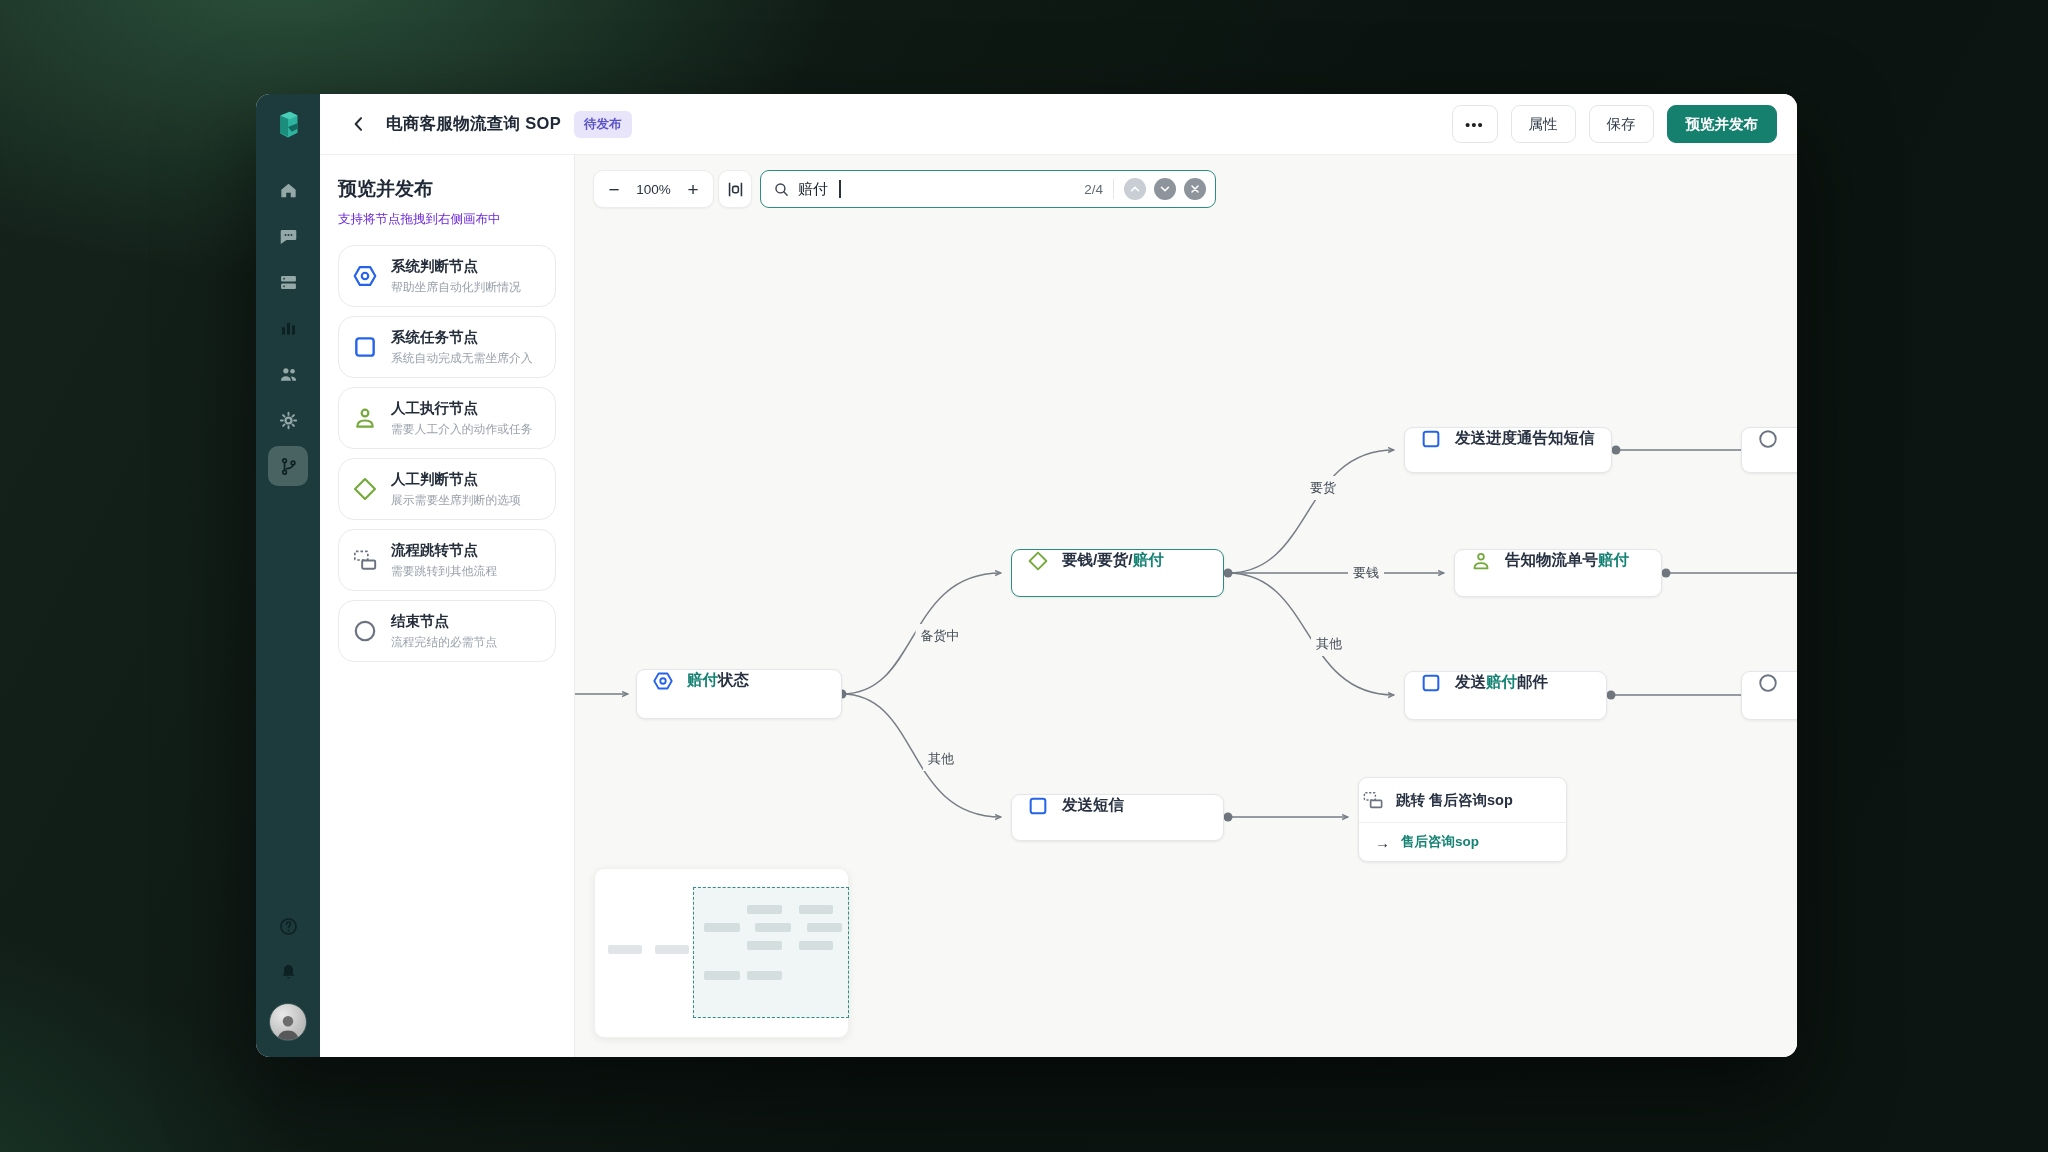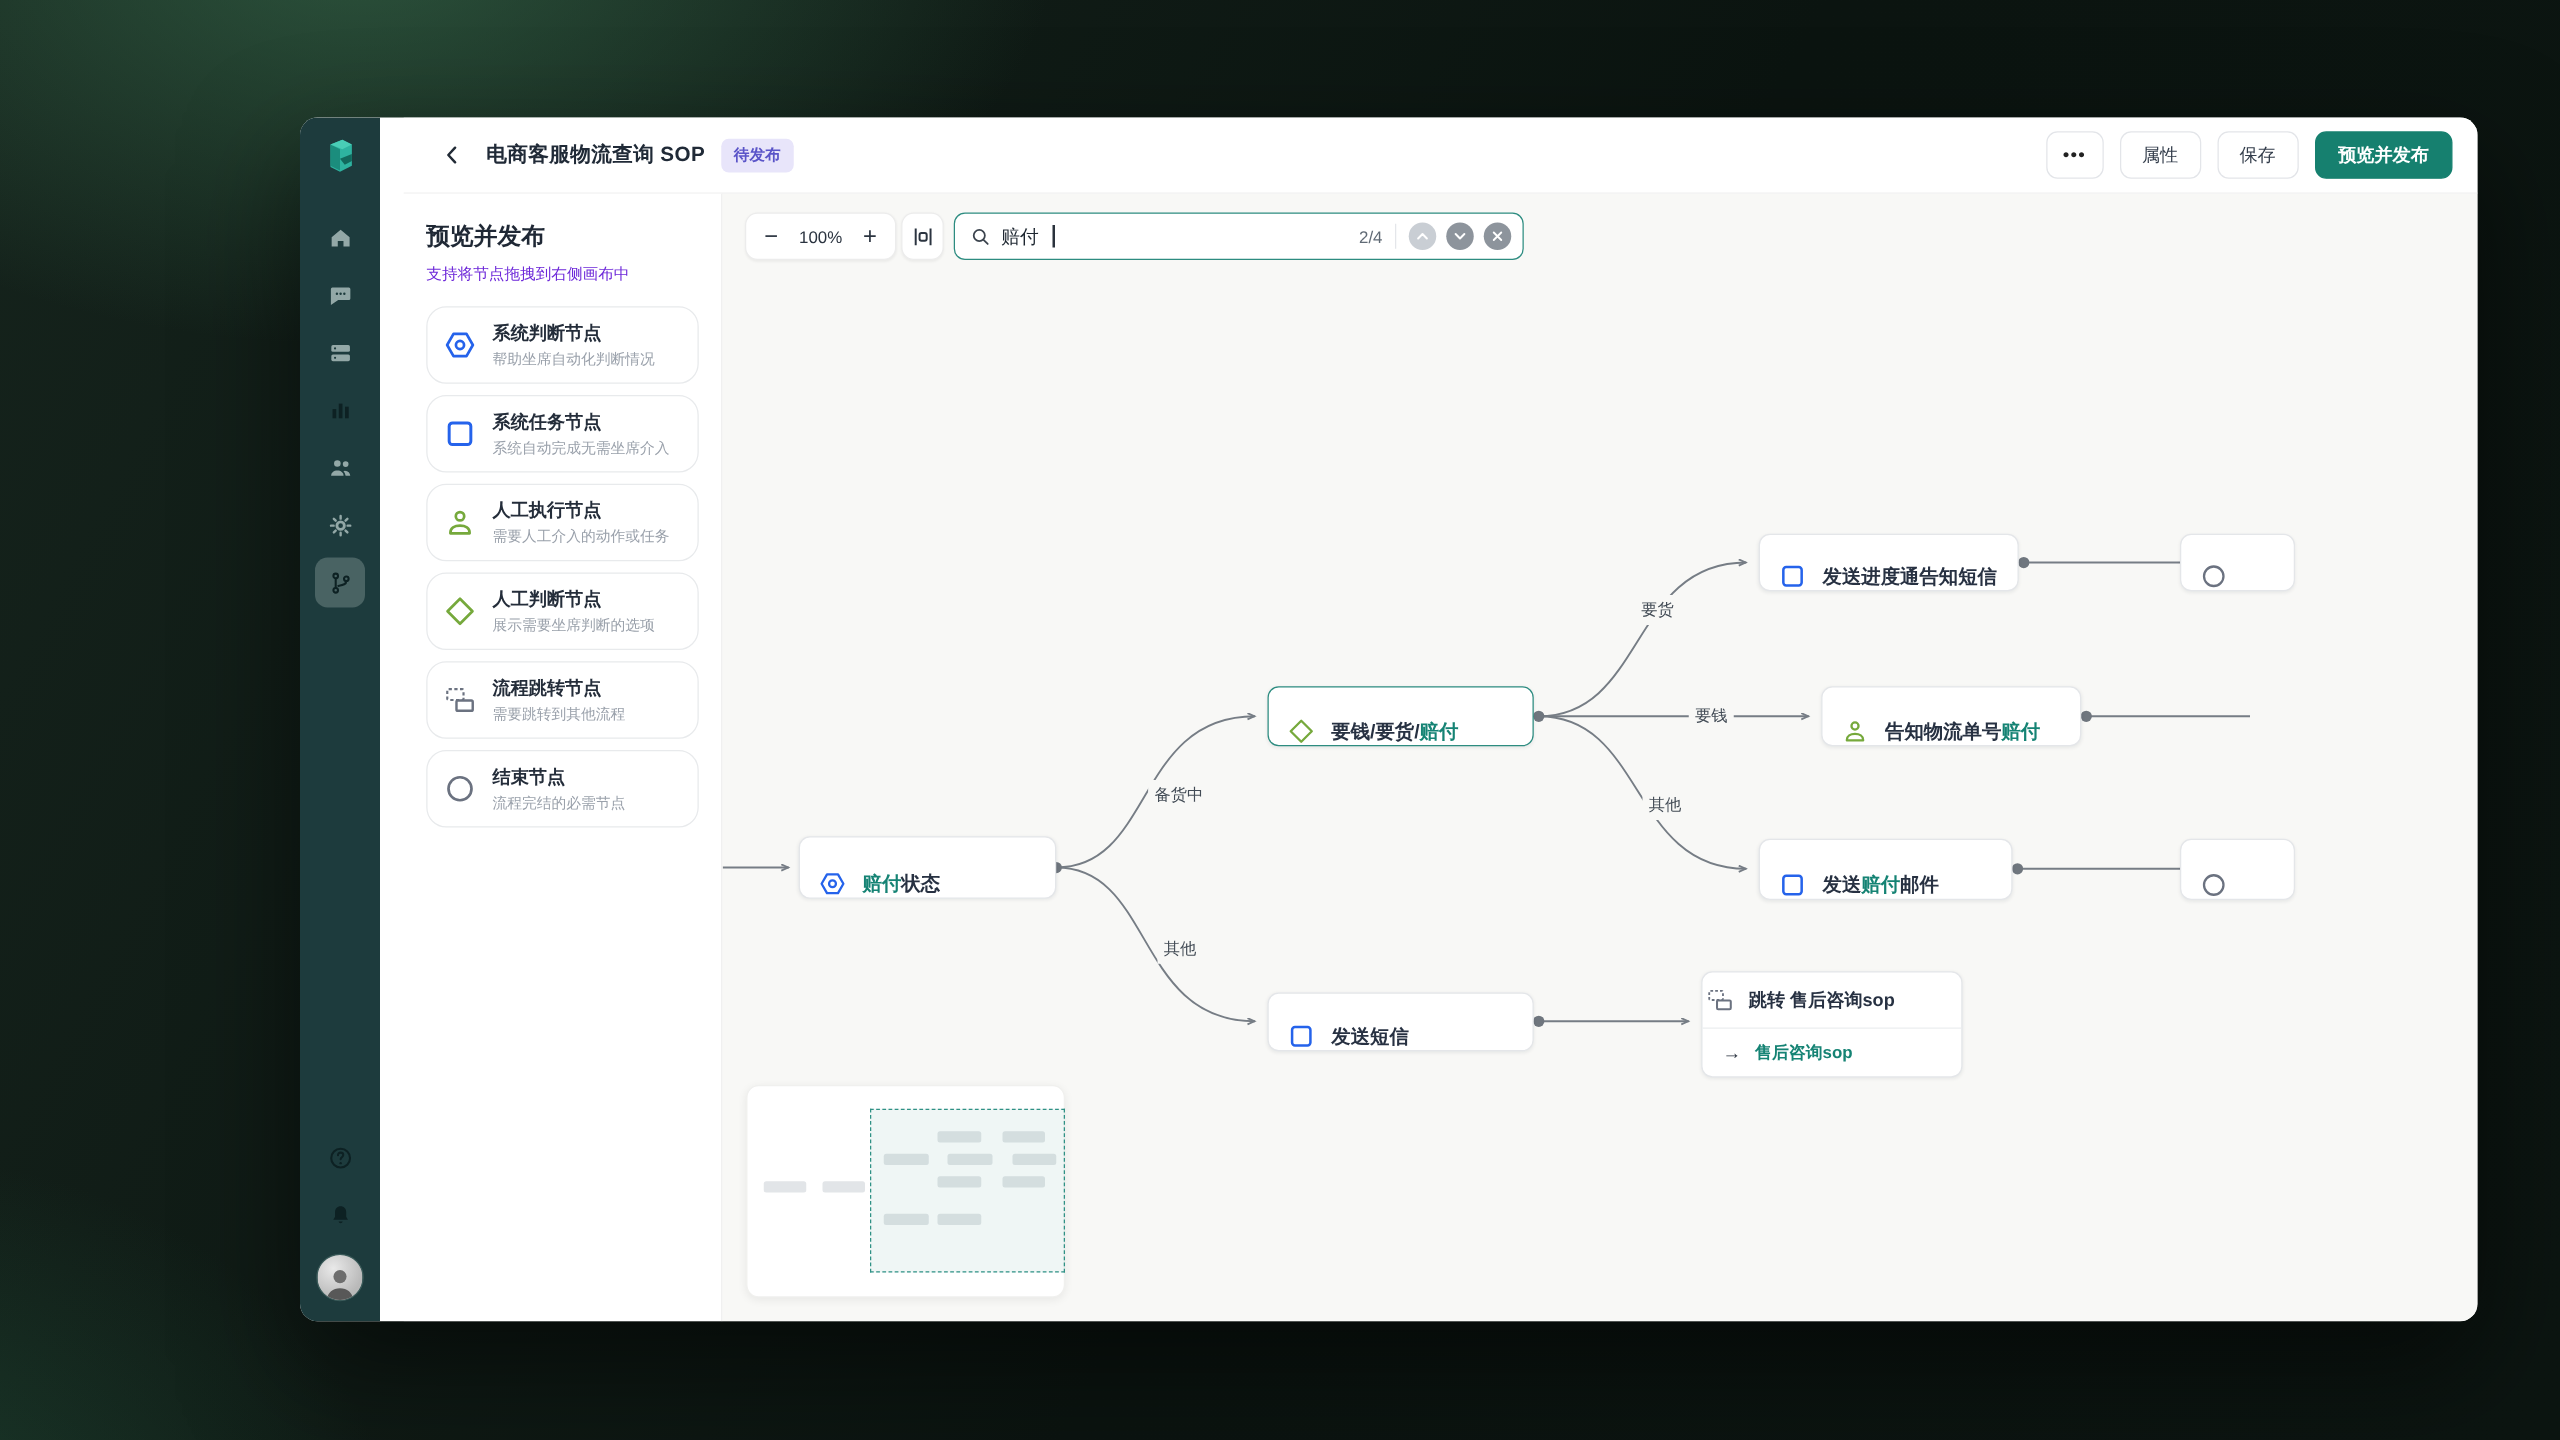--- a/index.html
+++ b/index.html
@@ -5,24 +5,23 @@
   * { margin:0; padding:0; box-sizing:border-box; }
   html,body { width:2048px; height:1152px; overflow:hidden; font-family:"Liberation Sans", sans-serif; }
   .page {
     position:relative; width:2048px; height:1152px;
     background:
       radial-gradient(900px 520px at 14% -4%, rgba(64,124,88,.55), transparent 62%),
       radial-gradient(760px 560px at -6% 108%, rgba(38,92,66,.5), transparent 58%),
       linear-gradient(118deg, #15231c 0%, #0b1410 55%, #0c1511 100%);
   }
   .window {
-    position:absolute; left:240px; top:94px; width:1742px; height:963px;
+    position:absolute; left:256px; top:94px; width:1541px; height:963px;
     background:#fff; border-radius:14px; overflow:hidden; display:flex;
     box-shadow:0 36px 90px rgba(0,0,0,.55);
-    gap:19px;
   }
   
   .rail { width:64px; flex:none; background:#1d3b3d; display:flex; flex-direction:column; align-items:center; padding:13px 0 16px; }
   .logo { width:38px; height:38px; margin-bottom:22px; }
   .rail-item { width:40px; height:40px; border-radius:10px; display:flex; align-items:center; justify-content:center; margin:3px 0; color:#93a8a7; }
   .rail-item svg { width:21px; height:21px; }
   .rail-item.dark { color:#0d2123; }
   .rail-item.active { background:rgba(233,240,239,.22); color:#0d2123; }
   .rail-spacer { margin-top:auto; }
   .avatar { width:38px; height:38px; border-radius:50%; margin-top:8px; overflow:hidden; background:radial-gradient(circle at 35% 30%, #e9e9e9, #b9b9b9 70%); border:1px solid #3a5a59; display:flex; align-items:flex-end; justify-content:center; }
@@ -59,21 +58,21 @@
   .fitbtn { position:absolute; left:143px; top:15px; width:34px; height:38px; background:#fff; border:1px solid #ececec; border-radius:10px; display:flex; align-items:center; justify-content:center; color:#2b3440; box-shadow:0 1px 2px rgba(0,0,0,.05); cursor:pointer; }
   .searchbox { position:absolute; left:185px; top:15px; width:456px; height:38px; background:#fff; border:1.6px solid #2d8c80; border-radius:9px; display:flex; align-items:center; gap:8px; padding:0 9px 0 12px; }
   .search-text { font-size:15px; color:#1d2630; }
   .caret { width:1.5px; height:18px; background:#2a323c; margin-left:3px; }
   .count { margin-left:auto; font-size:13.5px; color:#606a75; }
   .sdiv { width:1px; height:20px; background:#e4e6ea; margin:0 2px; }
   .scircle { width:22px; height:22px; border-radius:50%; display:flex; align-items:center; justify-content:center; background:#8d949c; color:#fff; cursor:pointer; flex:none; }
   .scircle.off { background:#c9ced4; cursor:default; }
   .scircle svg { width:12px; height:12px; }
   
-  .node { position:absolute; background:#fff; border:1px solid #e4e6e9; border-radius:9px; box-shadow:0 1px 3px rgba(16,24,40,.07); display:flex; align-items:flex-end; gap:13px; padding:0 15px; font-size:15.5px; font-weight:700; color:#273142; white-space:nowrap; cursor:pointer; }
+  .node { position:absolute; background:#fff; border:1px solid #e4e6e9; border-radius:9px; box-shadow:0 1px 3px rgba(16,24,40,.07); display:flex; align-items:flex-start; gap:13px; padding:0 15px; font-size:15.5px; font-weight:700; color:#273142; white-space:nowrap; cursor:pointer; }
   .node .nicon { width:22px; height:22px; flex:none; }
   .hl { color:#158374; }
   .node.selected { border:1.8px solid #2d8c80; }
   .jumpnode { position:absolute; background:#fff; border:1px solid #e4e6e9; border-radius:9px; box-shadow:0 1px 3px rgba(16,24,40,.07); display:flex; flex-direction:column; cursor:pointer; }
   .jump-head { display:flex; align-items:center; gap:12px; padding:0 3px; height:45px; font-size:14.5px; font-weight:700; color:#273142; white-space:nowrap; }
   .jump-head .nicon { width:22px; height:22px; flex:none; }
   .jump-sub { border-top:1px solid #eceef0; display:flex; align-items:center; gap:11px; padding:0 16px; height:39px; font-size:13.5px; font-weight:700; color:#158374; }
   .jump-sub .jarrow { color:#1f2835; font-size:15px; font-weight:400; }
   
   .minimap { position:absolute; left:19px; top:713px; width:255px; height:170px; background:#fff; border:1px solid #f0f0ee; border-radius:10px; box-shadow:0 2px 8px rgba(0,0,0,.07); cursor:pointer; }

